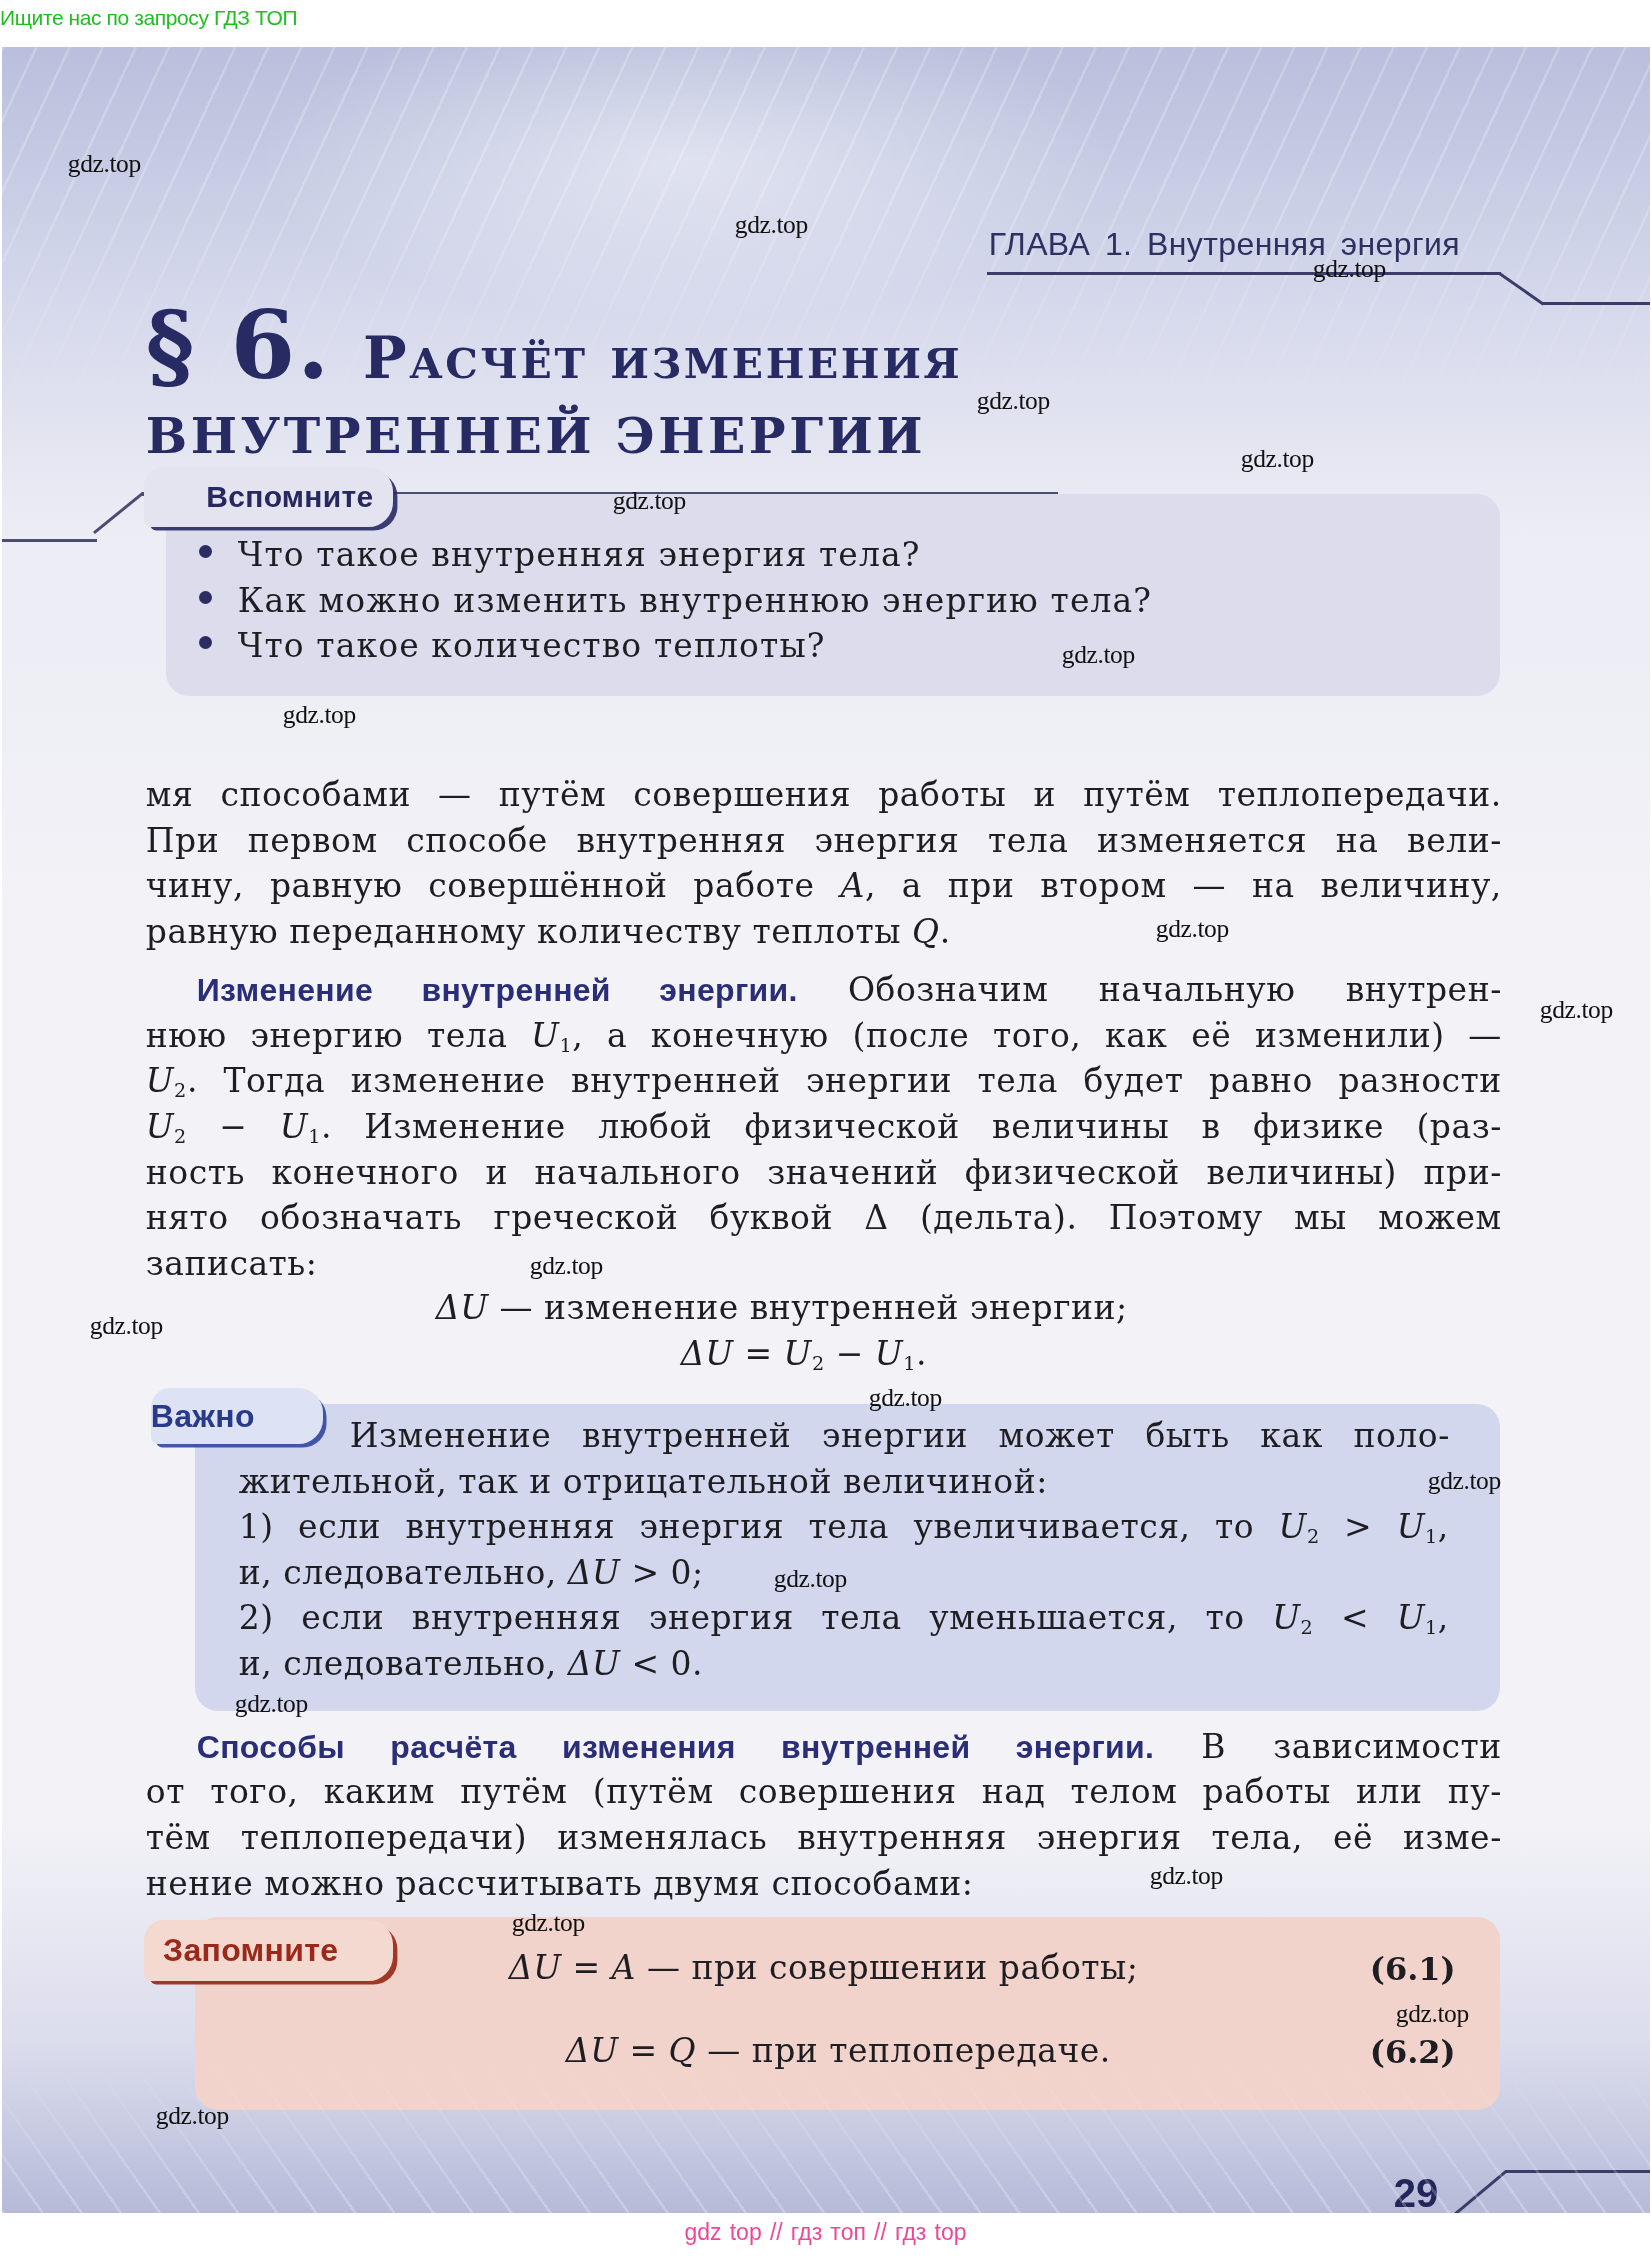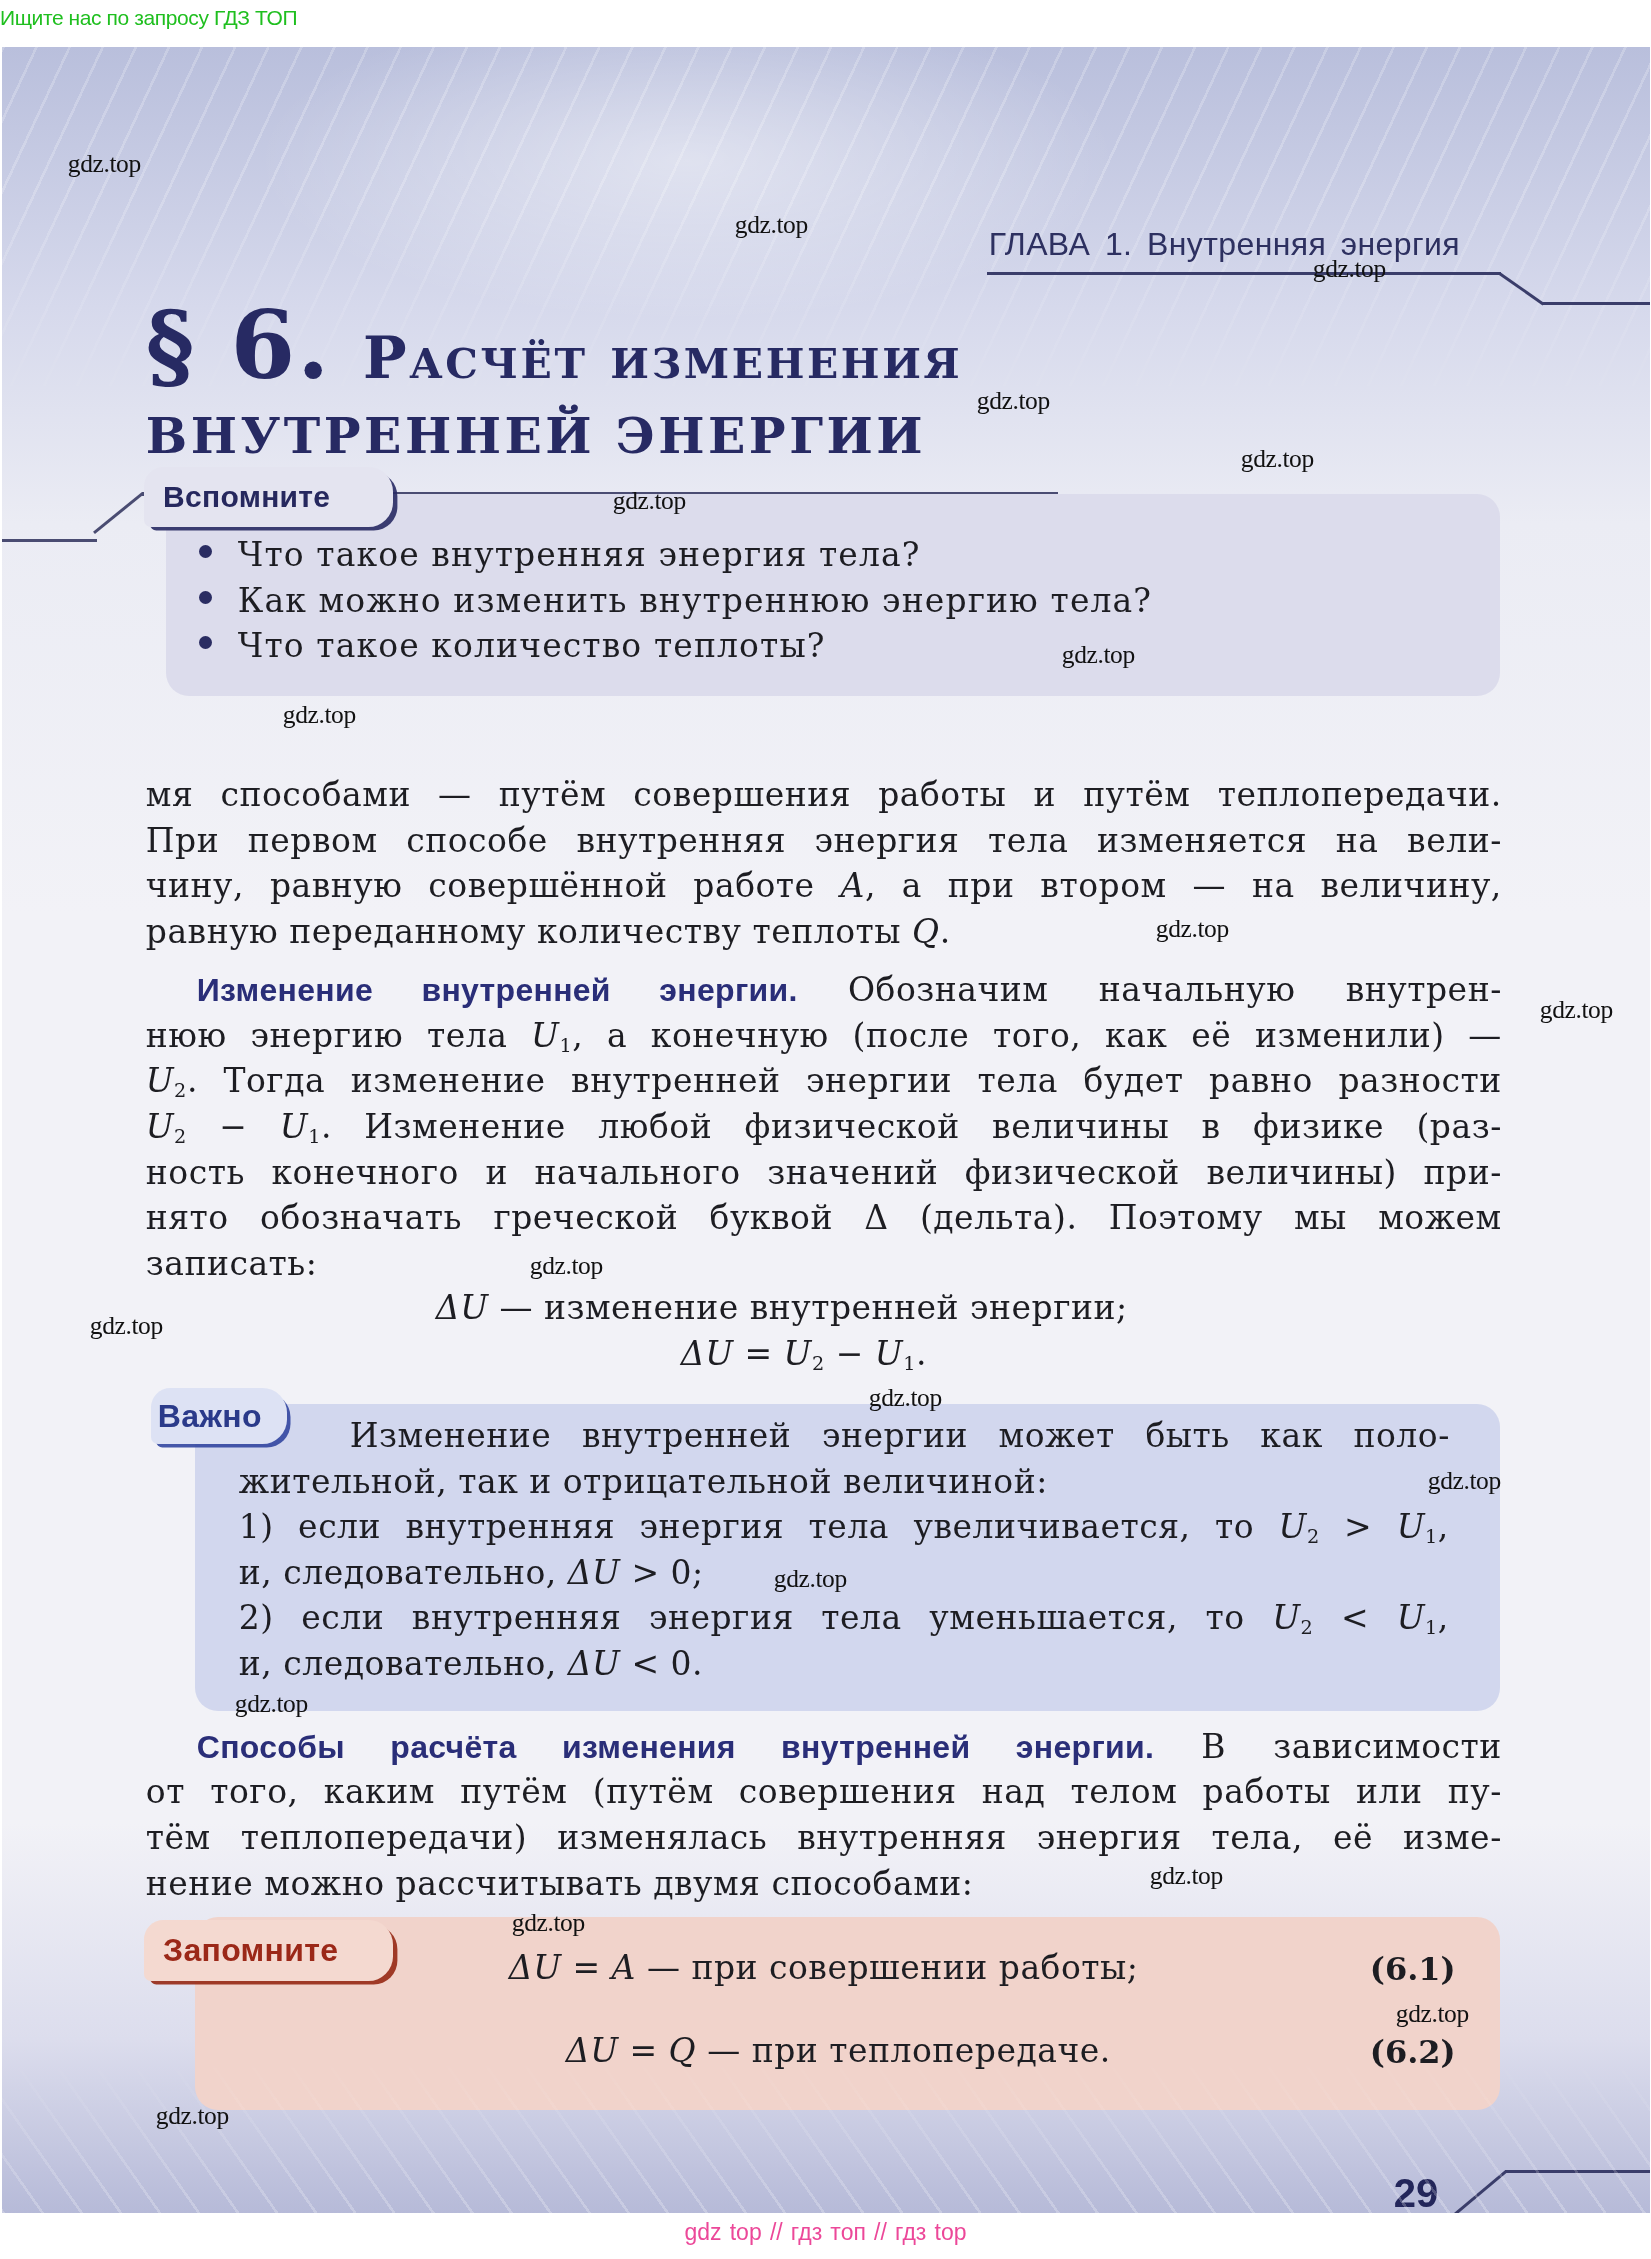--- a/index.html
+++ b/index.html
@@ -76,21 +76,21 @@
   }
   .box-grey { background:#dcdcec; }
   .box-blue { background:#d2d7ee; }
   .box-pink { background:#f1d3cb; }
   .label {
     position:absolute; font-family:"Liberation Sans", sans-serif; font-weight:bold;
     border-radius:19.3px 24.6px 24.6px 7px; padding:0 19.3px; box-sizing:border-box;
     box-shadow: 5.3px 4.4px 0 -0.9px rgba(40,42,100,0.9);
     display:flex; align-items:center; letter-spacing:0.3px;
   }
-  .label-grey { background:#e4e4f0; color:#26285e; }
+  .label-grey { background:#e4e4f0; color:#26285e;justify-content:flex-end; }
   .label-blue { background:#dde2f4; color:#2a3a8a; box-shadow:4.4px 4.4px 0 -0.9px rgba(50,70,160,0.9);}
   .label-pink { background:#f4d9d0; color:#9b2818; box-shadow:5.3px 4.4px 0 -0.9px rgba(150,40,20,0.9);}
   .bullet-item {
     position:absolute; font-size:33px; white-space:nowrap; letter-spacing:1.1px;
   }
   .bullet-dot {
     display:inline-block; width:13px; height:13px; border-radius:50%;
     background:#2a2c62; margin-right:26px; vertical-align:middle; position:relative; top:-5.3px;
   }
   .line {
@@ -159,21 +159,21 @@
   <div class="line" style="top:1011px;"><span class="it">U</span><sub>2</sub><span>. Тогда изменение внутренней энергии тела будет равно разности</span></div>
   <div class="line" style="top:1057px;"><span class="it">U</span><sub>2</sub><span> − </span><span class="it">U</span><sub>1</sub><span>. Изменение любой физической величины в физике (раз-</span></div>
   <div class="line" style="top:1103px;"><span>ность конечного и начального значений физической величины) при-</span></div>
   <div class="line" style="top:1148px;"><span>нято обозначать греческой буквой Δ (дельта). Поэтому мы можем</span></div>
   <div class="line nojust" style="top:1194px;"><span>записать:</span></div>
 
   <div class="formula" style="left:434px; top:1241px;"><span class="it">ΔU</span><span> — изменение внутренней энергии;</span></div>
   <div class="formula" style="left:679px; top:1287px;"><span class="it">ΔU</span><span> = </span><span class="it">U</span><sub>2</sub><span> − </span><span class="it">U</span><sub>1</sub><span>.</span></div>
 
   <div class="box box-blue" style="left:193px; top:1357px; width:1305px; height:307px;"></div>
-  <div class="label label-blue" style="left:149px; top:1341px; width:136px; height:56px; font-size:32px; padding:0 7px;">
+  <div class="label label-blue" style="left:149px; top:1341px; width:172px; height:56px; font-size:32px; padding:0 0;">
     <span>Важно</span>
   </div>
   <div class="line" style="left:348px; width:1100px; top:1366px;"><span>Изменение внутренней энергии может быть как поло-</span></div>
   <div class="line nojust" style="left:237px; width:1210px; top:1412px;"><span>жительной, так и отрицательной величиной:</span></div>
   <div class="line" style="left:237px; width:1210px; top:1457px;"><span>1) если внутренняя энергия тела увеличивается, то </span><span class="it">U</span><sub>2</sub><span> &gt; </span><span class="it">U</span><sub>1</sub><span>,</span></div>
   <div class="line nojust" style="left:237px; width:1210px; top:1503px;"><span>и, следовательно, </span><span class="it">ΔU</span><span> &gt; 0;</span></div>
   <div class="line" style="left:237px; width:1210px; top:1548px;"><span>2) если внутренняя энергия тела уменьшается, то </span><span class="it">U</span><sub>2</sub><span> &lt; </span><span class="it">U</span><sub>1</sub><span>,</span></div>
   <div class="line nojust" style="left:237px; width:1210px; top:1594px;"><span>и, следовательно, </span><span class="it">ΔU</span><span> &lt; 0.</span></div>
 
   <div class="line" style="top:1677px; left:195px; width:1305px;"><span class="lead">Способы расчёта изменения внутренней энергии.</span><span> В зависимости</span></div>

